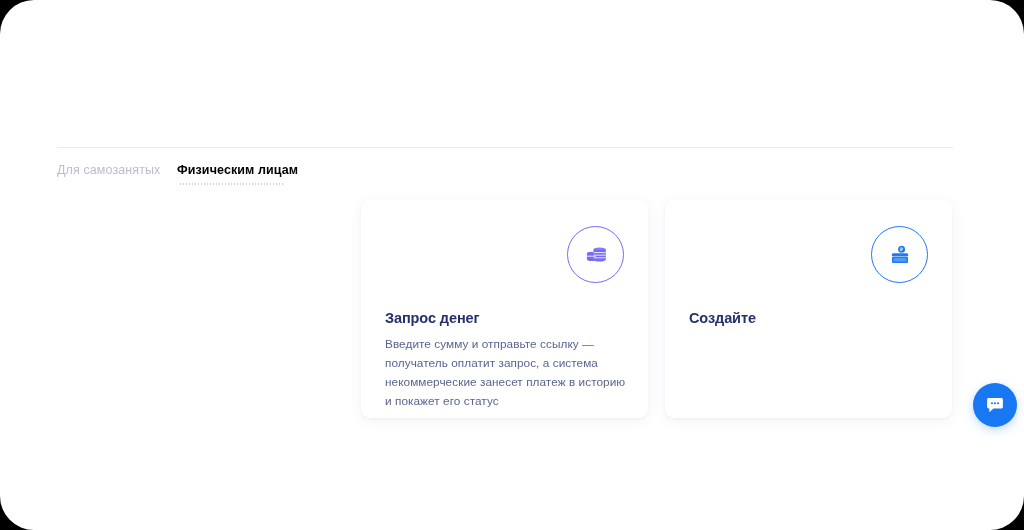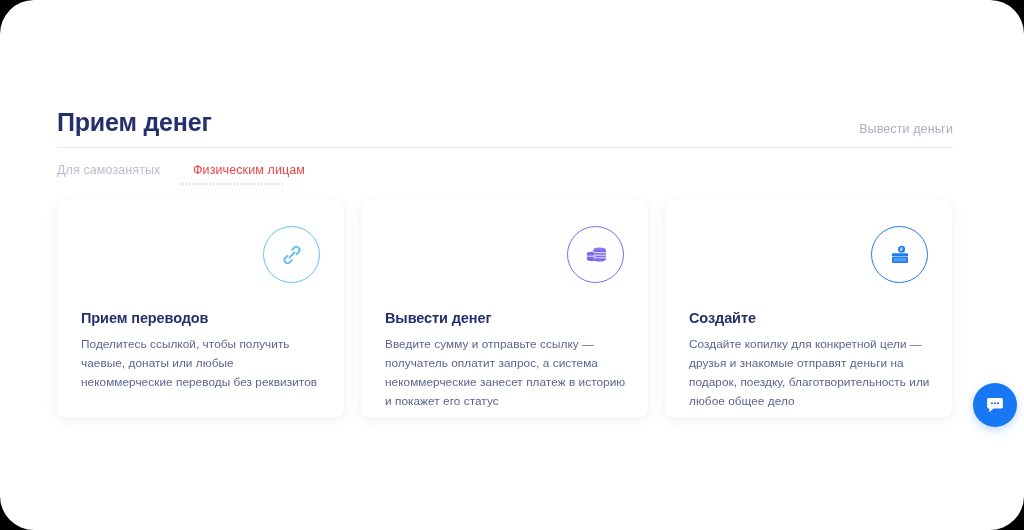--- a/index.html
+++ b/index.html
@@ -72,21 +72,21 @@
   }
   .tab {
     position: absolute;
     top: 0;
     font-size: 12.5px;
     letter-spacing: 0.1px;
     cursor: pointer;
     white-space: nowrap;
   }
   .tab-0 { left: 0px; color: #b9bdd2; }
-  .tab-1 { left: 136px; color: #ef4444; font-weight: normal; }
+  .tab-1 { left: 120px; color: #000000; font-weight: bold; }
   .tab-underline {
     position: absolute;
     left: 122px;
     top: 20px;
     width: 106px;
     height: 2px;
     background-image: radial-gradient(circle, #9aa0c4 0.8px, rgba(0,0,0,0) 0.9px);
     background-size: 3px 3px;
     background-repeat: repeat-x;
     background-position: 0 center;
@@ -161,82 +161,66 @@
     cursor: pointer;
     box-shadow: 0 3px 10px rgba(24, 119, 242, 0.28);
   }
 </style>
 </head>
 <body>
 
 <div class="page">
   <div class="content">
 
-    <div class="header-row">
-      <div class="page-title">Прием денег</div>
-      <div class="withdraw-link">Вывести деньги</div>
-    </div>
     <div class="divider"></div>
 
     <div class="tabs">
       <div class="tab tab-0">Для самозанятых</div>
       <div class="tab tab-1">Физическим лицам</div>
       <div class="tab-underline"></div>
     </div>
 
     <div class="cards">
 
-      <div class="card card-0">
-        <div class="icon-circle" style="color:#6cc0f5;">
-          <svg width="24" height="24" viewBox="0 0 24 24" fill="none" stroke="#6cc0f5" stroke-width="2" stroke-linecap="round" stroke-linejoin="round">
-            <path d="M9.5 14.5 L14.5 9.5"></path>
-            <path d="M12.2 6.8 L14.2 4.8 a3.1 3.1 0 0 1 4.4 4.4 L16.6 11.2"></path>
-            <path d="M11.8 17.2 L9.8 19.2 a3.1 3.1 0 0 1 -4.4 -4.4 L7.4 12.8"></path>
-          </svg>
-        </div>
-        <div class="card-title">Прием переводов</div>
-        <div class="card-desc">Поделитесь ссылкой, чтобы получить чаевые, донаты или любые некоммерческие переводы без реквизитов</div>
-      </div>
 
       <div class="card card-1">
         <div class="icon-circle" style="color:#7a6cf0;">
           <svg width="26" height="24" viewBox="0 0 26 24" fill="#7a6cf0">
 
             <ellipse cx="8.5" cy="10.6" rx="4.6" ry="1.8"></ellipse>
             <rect x="3.9" y="10.6" width="9.2" height="5.6"></rect>
             <ellipse cx="8.5" cy="16.2" rx="4.6" ry="1.8"></ellipse>
 
             <ellipse cx="16.6" cy="6.6" rx="6.2" ry="2.2" fill="#8a7cf5"></ellipse>
             <rect x="10.4" y="6.6" width="12.4" height="9.8" fill="#7a6cf0"></rect>
             <ellipse cx="16.6" cy="16.4" rx="6.2" ry="2.2" fill="#7a6cf0"></ellipse>
 
             <path d="M10.6 9.6 h12 M10.6 12.2 h12 M10.6 14.8 h12" stroke="#ffffff" stroke-width="0.9" fill="none" opacity="0.92"></path>
             <path d="M4.1 13.2 h8.8" stroke="#ffffff" stroke-width="0.9" fill="none" opacity="0.92"></path>
           </svg>
         </div>
-        <div class="card-title">Вывести денег</div>
+        <div class="card-title">Запрос денег</div>
         <div class="card-desc">Введите сумму и отправьте ссылку — получатель оплатит запрос, а система некоммерческие занесет платеж в историю и покажет его статус</div>
       </div>
 
       <div class="card card-2">
         <div class="icon-circle" style="color:#1f7cf0;">
           <svg width="26" height="24" viewBox="0 0 26 24" fill="#1f7cf0">
 
             <circle cx="14.6" cy="6.2" r="3.5"></circle>
             <text x="14.6" y="8.0" font-family="'Liberation Sans', sans-serif" font-size="4.6" fill="#ffffff" text-anchor="middle" font-weight="bold">₽</text>
 
             <path d="M6.2 10.2 h13.6 a1.3 1.3 0 0 1 1.3 1.3 v1.4 h-16.2 v-1.4 a1.3 1.3 0 0 1 1.3 -1.3 z"></path>
 
             <rect x="5.0" y="13.5" width="16.0" height="6.4" rx="1.2"></rect>
 
             <rect x="6.6" y="15.0" width="12.8" height="3.6" rx="0.8" fill="#4f9bf7"></rect>
           </svg>
         </div>
         <div class="card-title">Создайте</div>
-        <div class="card-desc">Создайте копилку для конкретной цели — друзья и знакомые отправят деньги на подарок, поездку, благотворительность или любое общее дело</div>
       </div>
 
     </div>
 
     <div class="chat-fab">
       <svg width="22" height="22" viewBox="0 0 24 24">
         <path d="M5 4.4 h14 a1.6 1.6 0 0 1 1.6 1.6 v8.2 a1.6 1.6 0 0 1 -1.6 1.6 h-8.6 l-4.6 4.0 v-4.0 h-0.8 a1.6 1.6 0 0 1 -1.6 -1.6 v-8.2 a1.6 1.6 0 0 1 1.6 -1.6 z" fill="#ffffff"></path>
         <circle cx="8.7" cy="10.1" r="1.15" fill="#1877f2"></circle>
         <circle cx="12.0" cy="10.1" r="1.15" fill="#1877f2"></circle>
         <circle cx="15.3" cy="10.1" r="1.15" fill="#1877f2"></circle>

